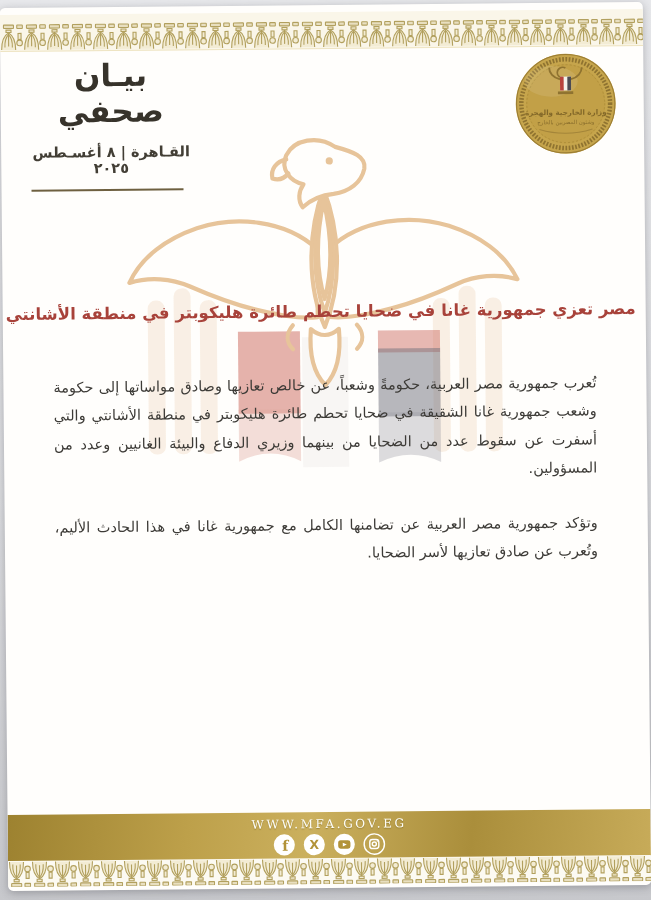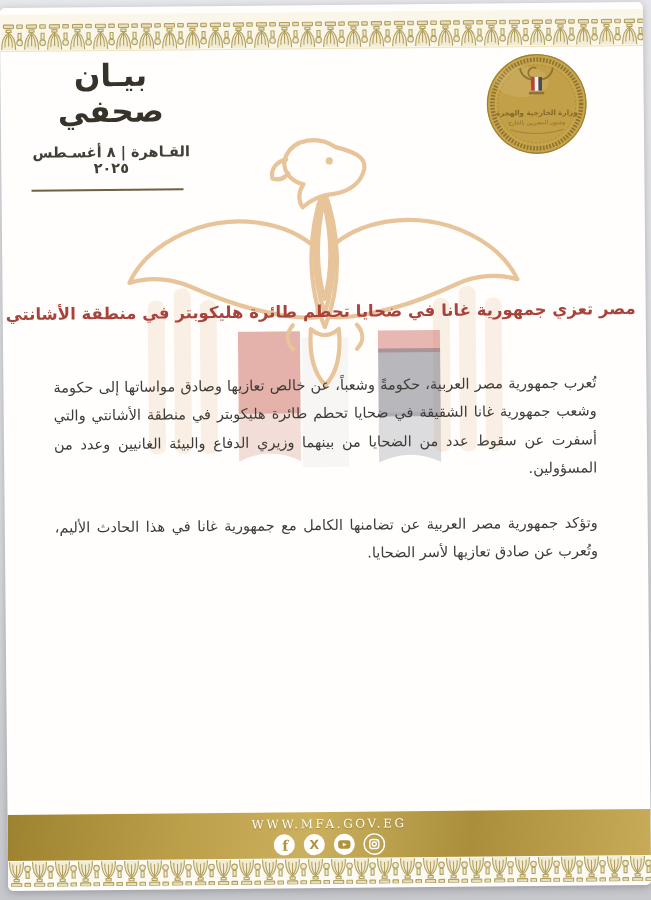--- a/index.html
+++ b/index.html
@@ -23,21 +23,21 @@
   .band.top svg { transform:scaleY(-1); }
   .band.bottom { bottom:4px; height:26px; background:#fcfaf2; align-items:flex-start; }
   .band svg { flex:0 0 auto; }
 
   
   .title-block { position:absolute; top:50px; left:24px; width:172px; text-align:center; direction:rtl; }
   .doc-title { margin:0; font-size:31px; font-weight:bold; color:#37332b; letter-spacing:1px; }
   .dateline { margin-top:15px; font-size:14.5px; color:#423e35; font-weight:bold; }
   .rule { margin:13px auto 0 6px; height:2px; width:152px; background:#6e6040; }
 
-  .seal { position:absolute; top:50px; right:56px; width:102px; height:102px; }
+  .seal { position:absolute; top:50px; right:27px; width:102px; height:102px; }
 
   
   .watermark { position:absolute; top:126px; left:50%; margin-left:-211px; width:422px; height:364px; pointer-events:none; }
 
   .headline {
     position:absolute; top:297px; left:10px; right:10px; margin:0;
     direction:rtl; text-align:center; white-space:nowrap;
     font-size:16.5px; font-weight:bold; color:#a8423a;
   }
   .body-text {

